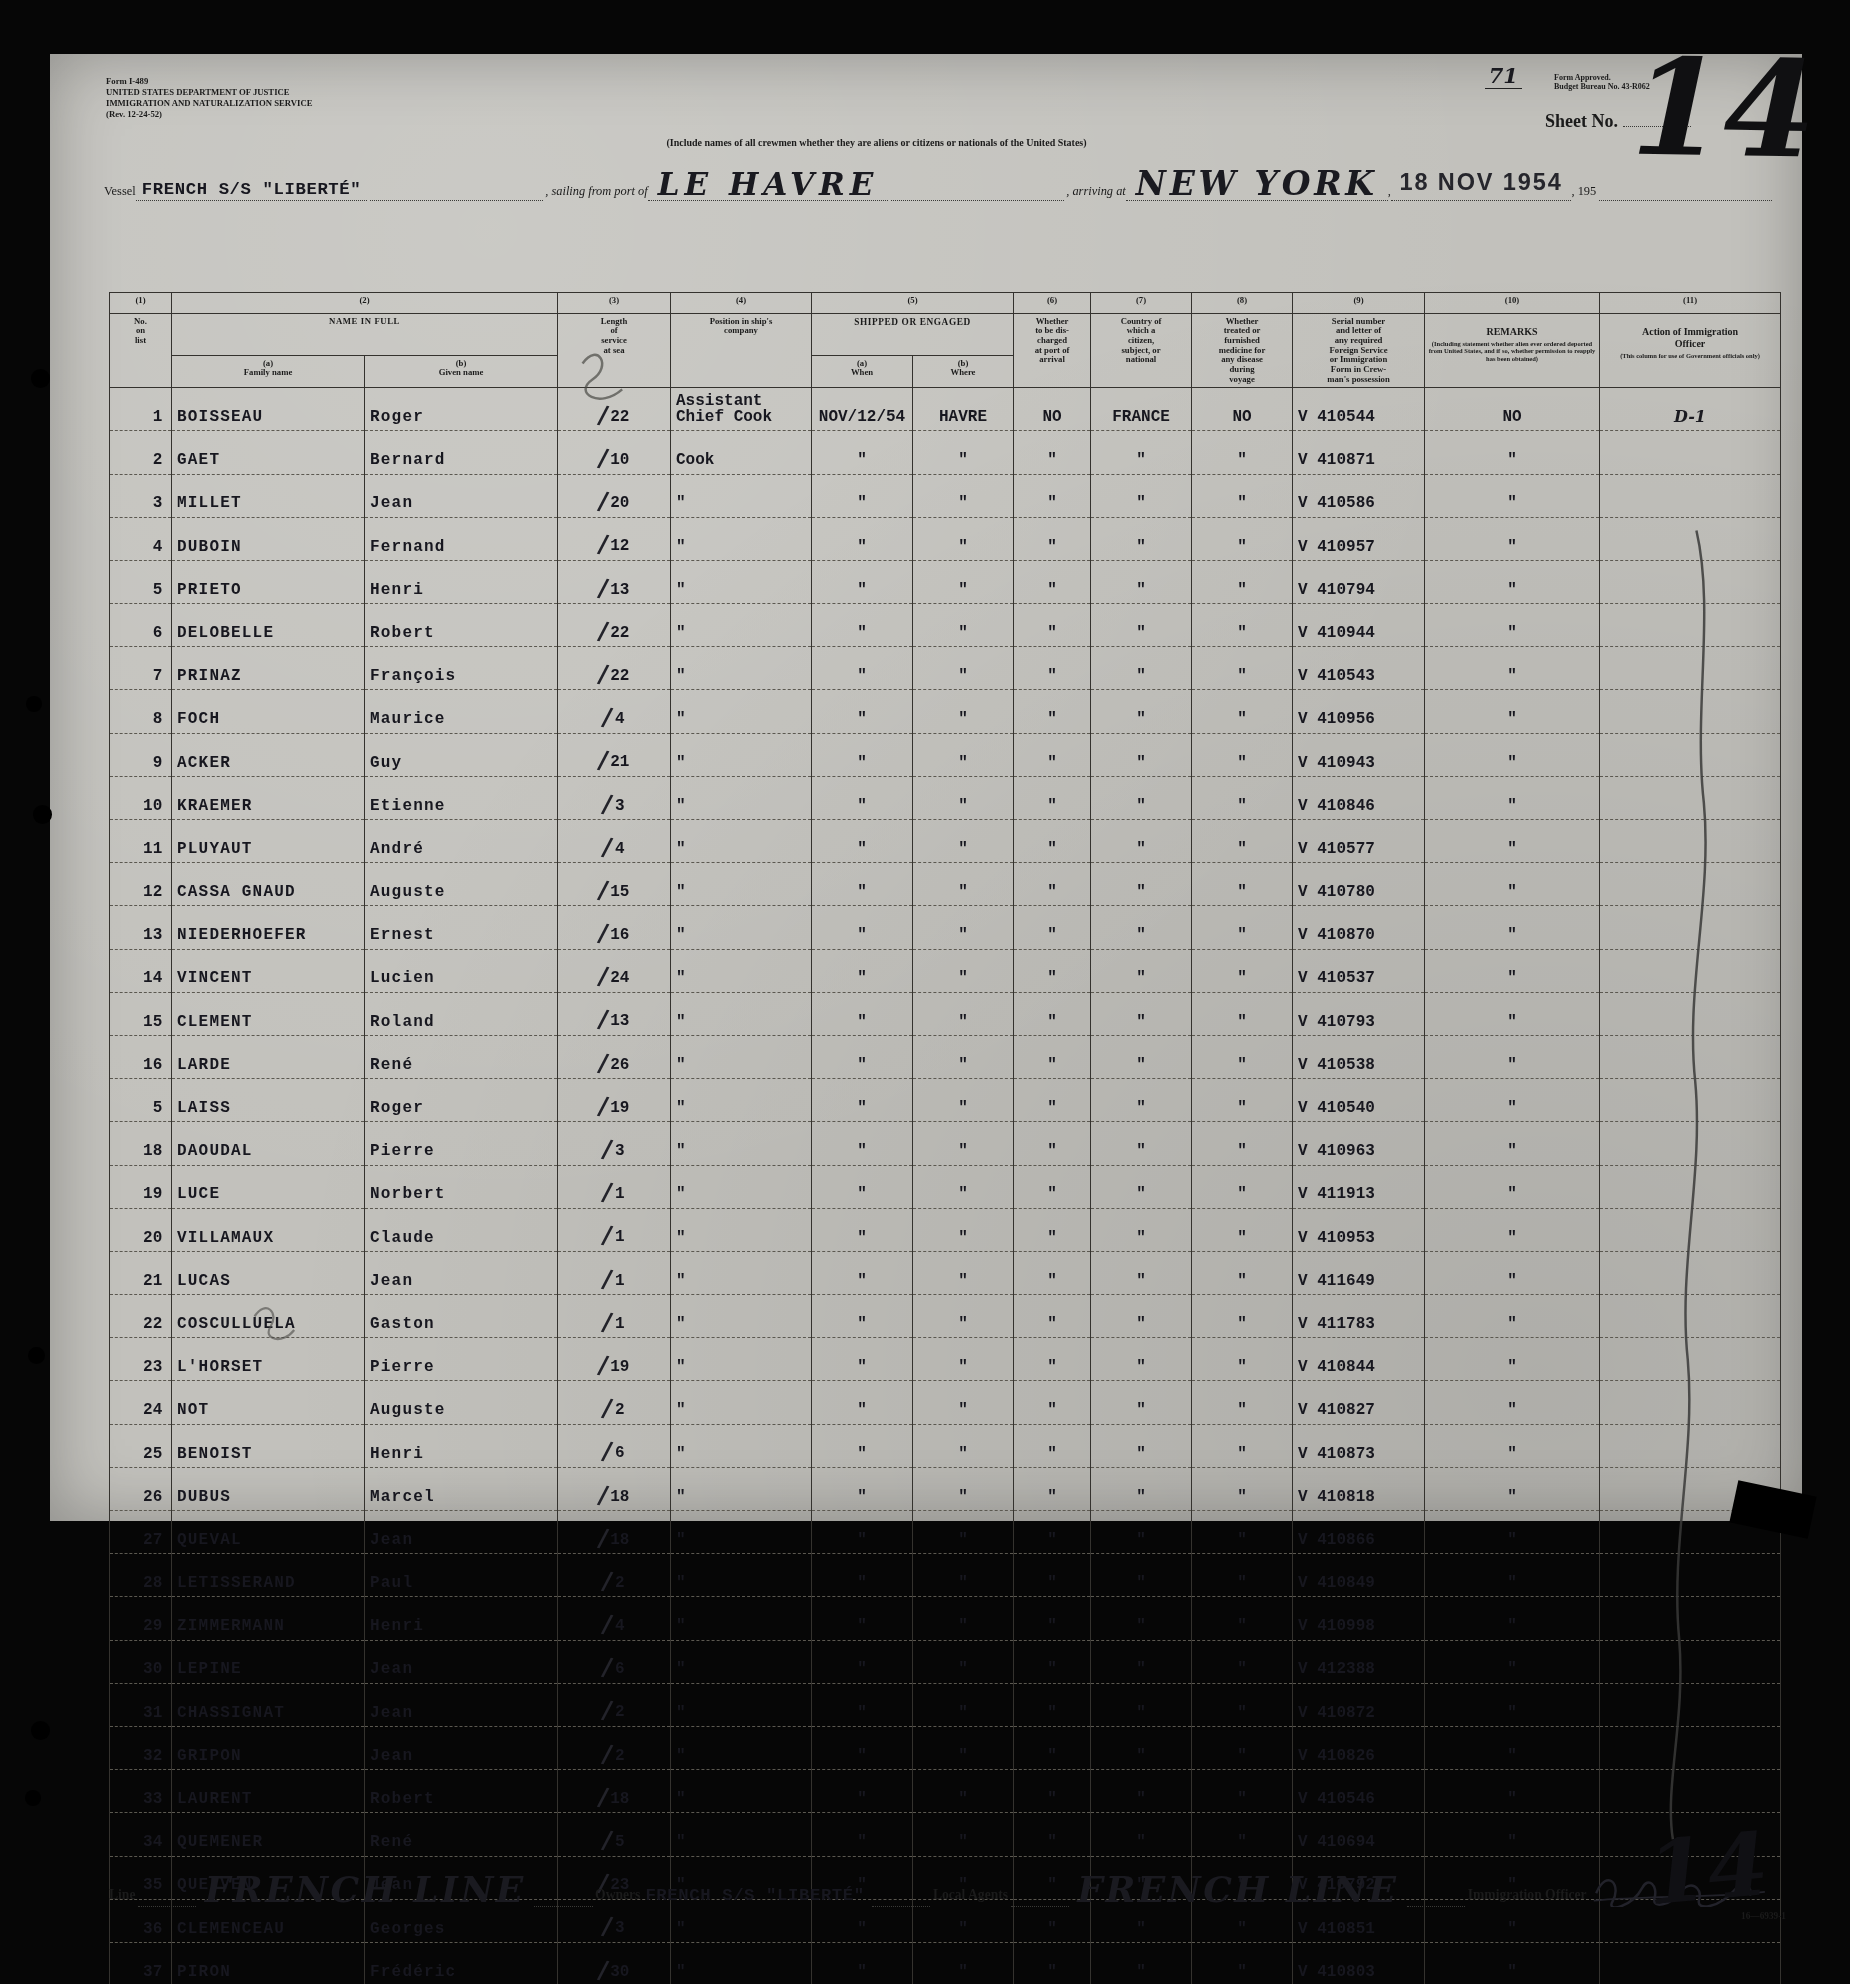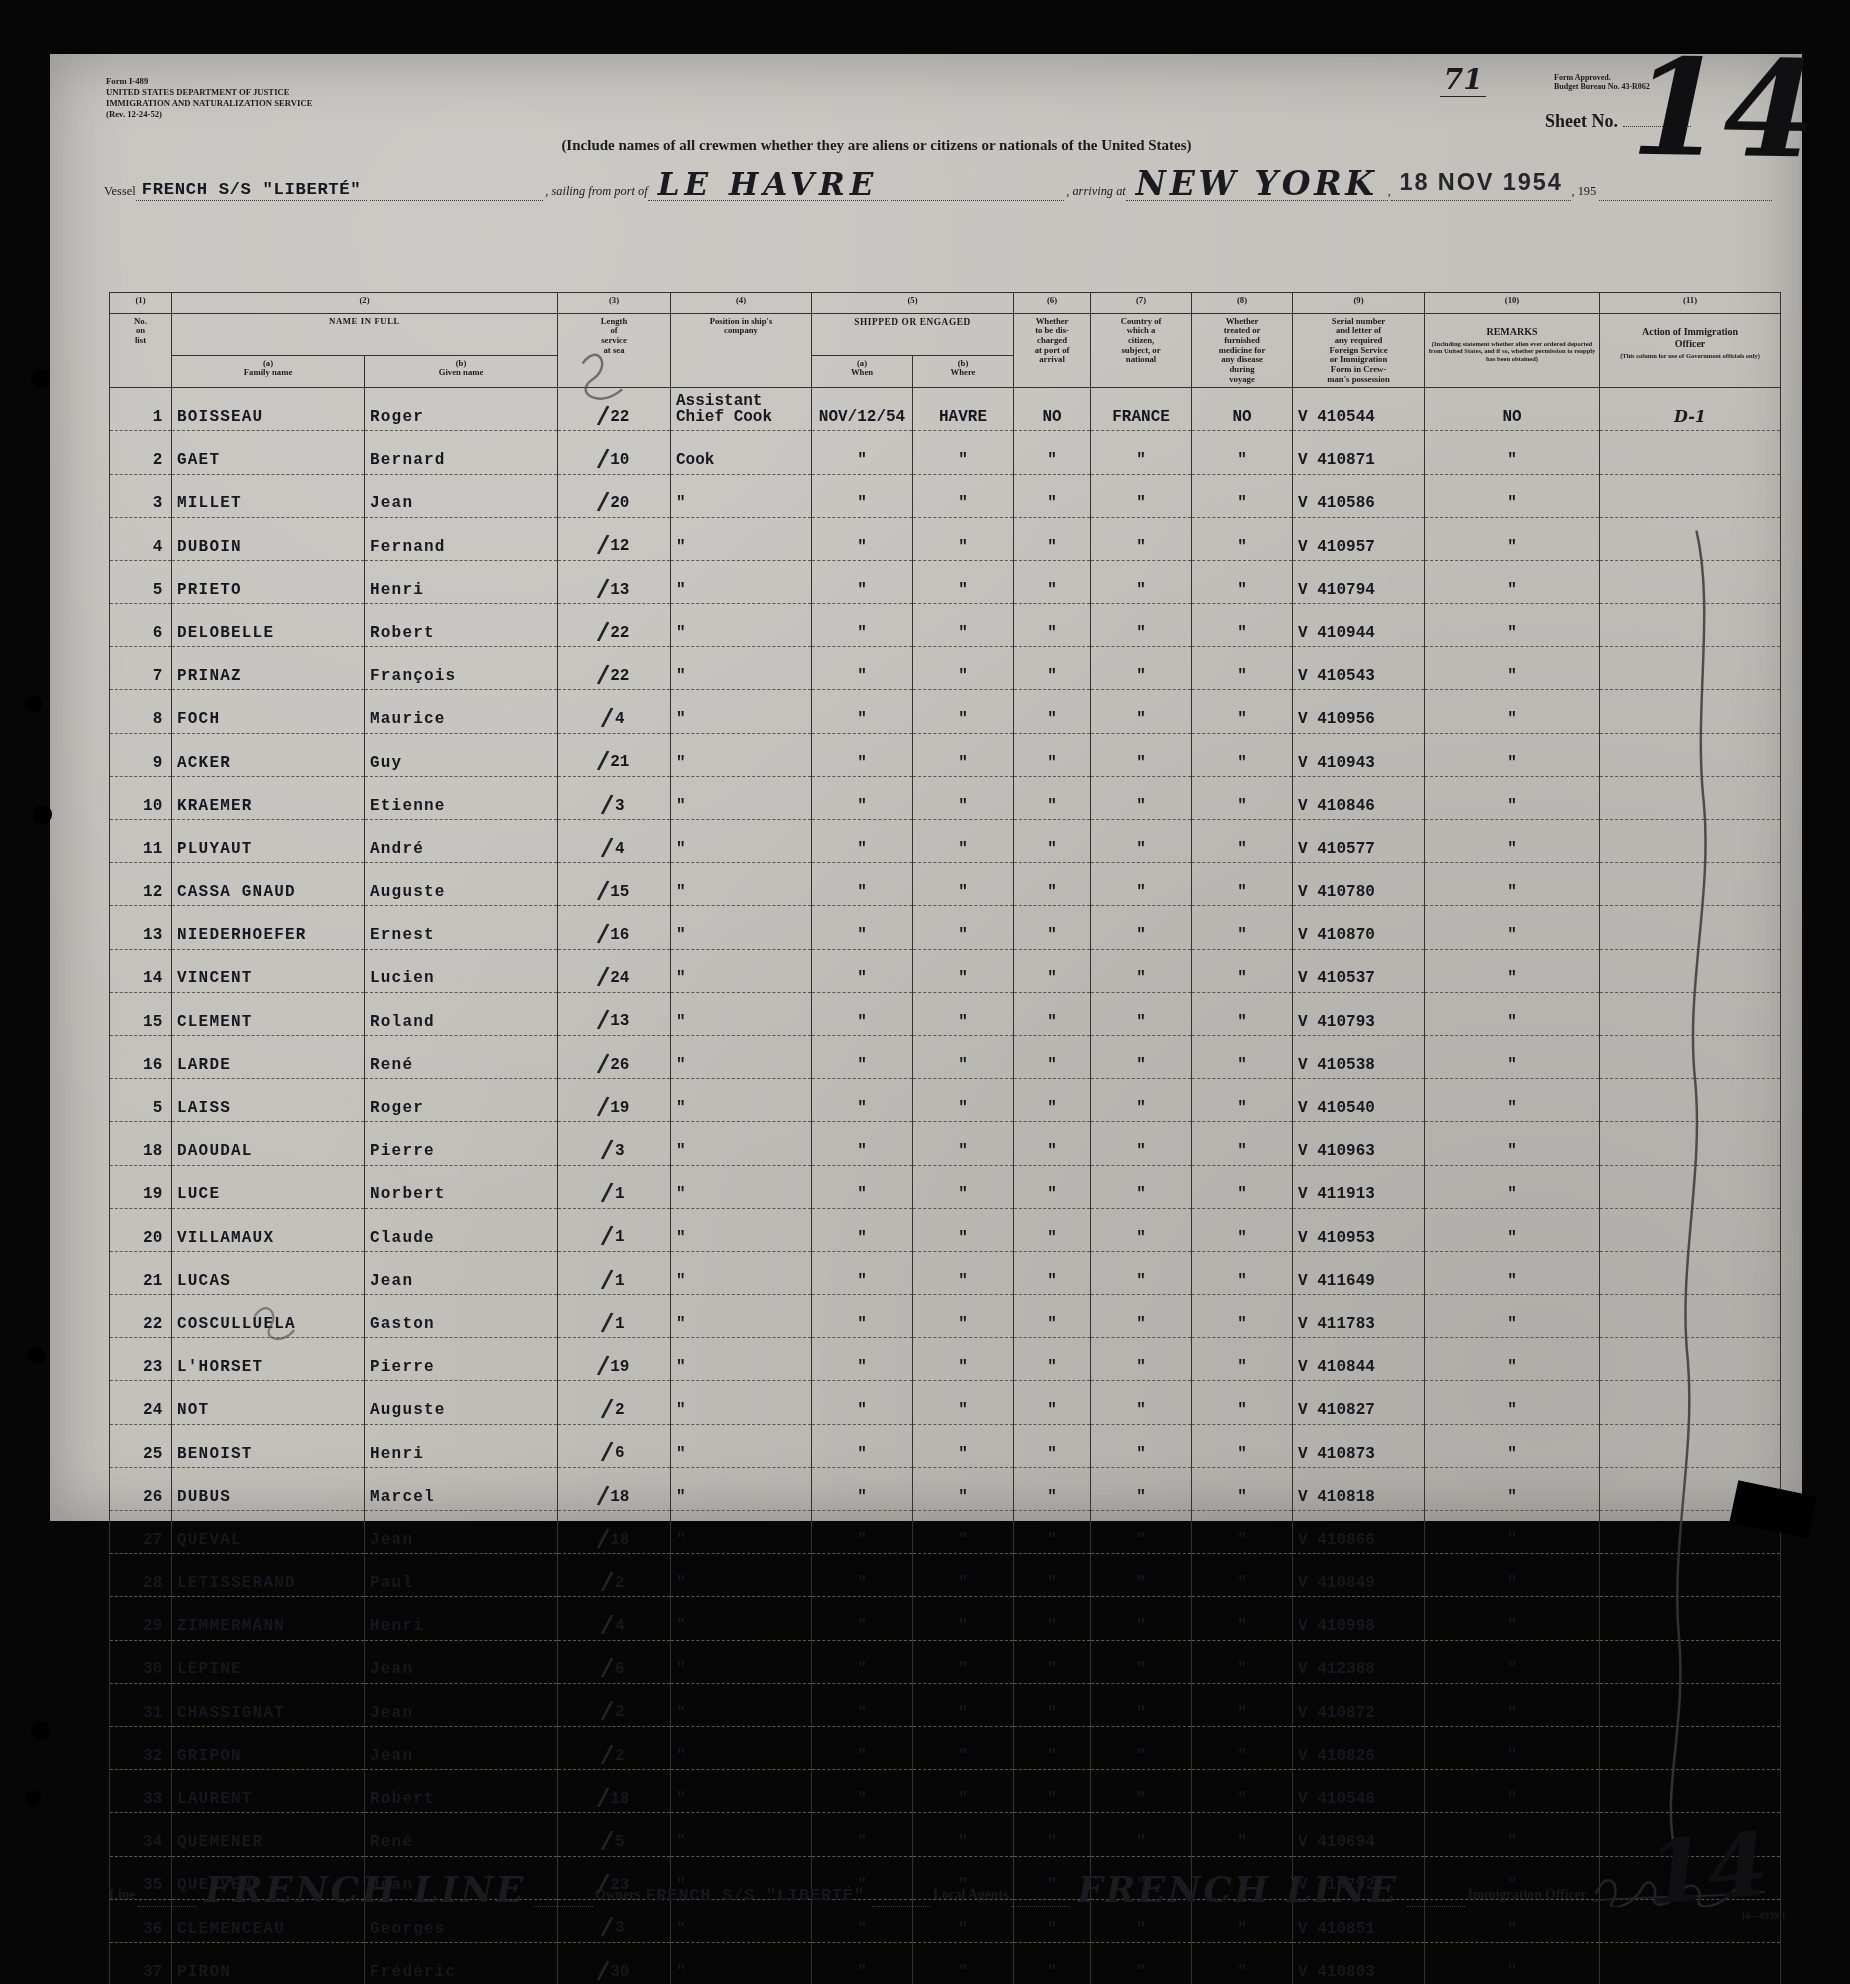--- a/index.html
+++ b/index.html
@@ -26,35 +26,35 @@
   }
   .hand {
     font-family:"DejaVu Serif","Liberation Serif",serif;
     font-style:italic; font-weight:700; color:#1a1a20;
   }
   .stampfont { font-family:"Liberation Sans","DejaVu Sans",sans-serif; font-weight:700; }
 
   
   .form-id { position:absolute; left:56px; top:22px; font-size:8.7px; font-weight:700; line-height:1.25; }
   .printer-line { position:absolute; left:0; right:161px; top:28.5px; text-align:center; font-size:8.7px; font-weight:700; }
-  .hand-71 { position:absolute; left:1390px; top:8.7px; font-size:28px; border-bottom:1.9px solid #222; padding:0 3.7px; }
+  .hand-71 { position:absolute; left:1435px; top:8.7px; font-size:21px; border-bottom:1.9px solid #222; padding:0 3.7px; }
   .approval { position:absolute; left:1504px; top:18.6px; font-size:8px; font-weight:700; line-height:1.2; }
   .sheet-no { position:absolute; left:1495px; top:57px; font-size:18px; font-weight:700; }
   .sheet-no .dots { display:inline-block; width:68px; border-bottom:1.9px dotted #3a3a37; }
   .stamp-14-top {
     position:absolute; left:1581px; top:-12.4px; font-size:133px; line-height:1;
     font-family:"DejaVu Serif",serif; font-weight:700; color:#101012;
     transform:rotate(1deg); z-index:15;
   }
   .doc-title { position:absolute; left:74px; right:198px; top:32px; margin:0; text-align:center;
     font-size:26px; font-weight:700; letter-spacing:1.2px; white-space:nowrap; }
   .doc-subtitle { position:absolute; left:25px; right:111px; top:64px; text-align:center;
     font-size:14.2px; font-weight:700; white-space:nowrap; }
   .doc-subtitle2 { position:absolute; left:0; right:99px; top:83px; text-align:center;
-    font-size:15px; font-weight:700; }
+    font-size:10px; font-weight:700; }
 
   
   .vessel-line {
     position:absolute; left:54px; right:28px; top:104px; height:43px;
     display:flex; align-items:flex-end; white-space:nowrap;
   }
   .vessel-line .printed { font-size:12.4px; padding-bottom:2.5px; }
   .vessel-line .it { font-style:italic; }
   .leader { flex:1 1 auto; min-width:11px; border-bottom:1.9px dotted #3a3a37; height:6.2px; margin:0 2.5px; }
   .v-name { font-size:17.3px; letter-spacing:0.6px; border-bottom:1.9px dotted #3a3a37; padding:0 6.2px 1.2px; }

